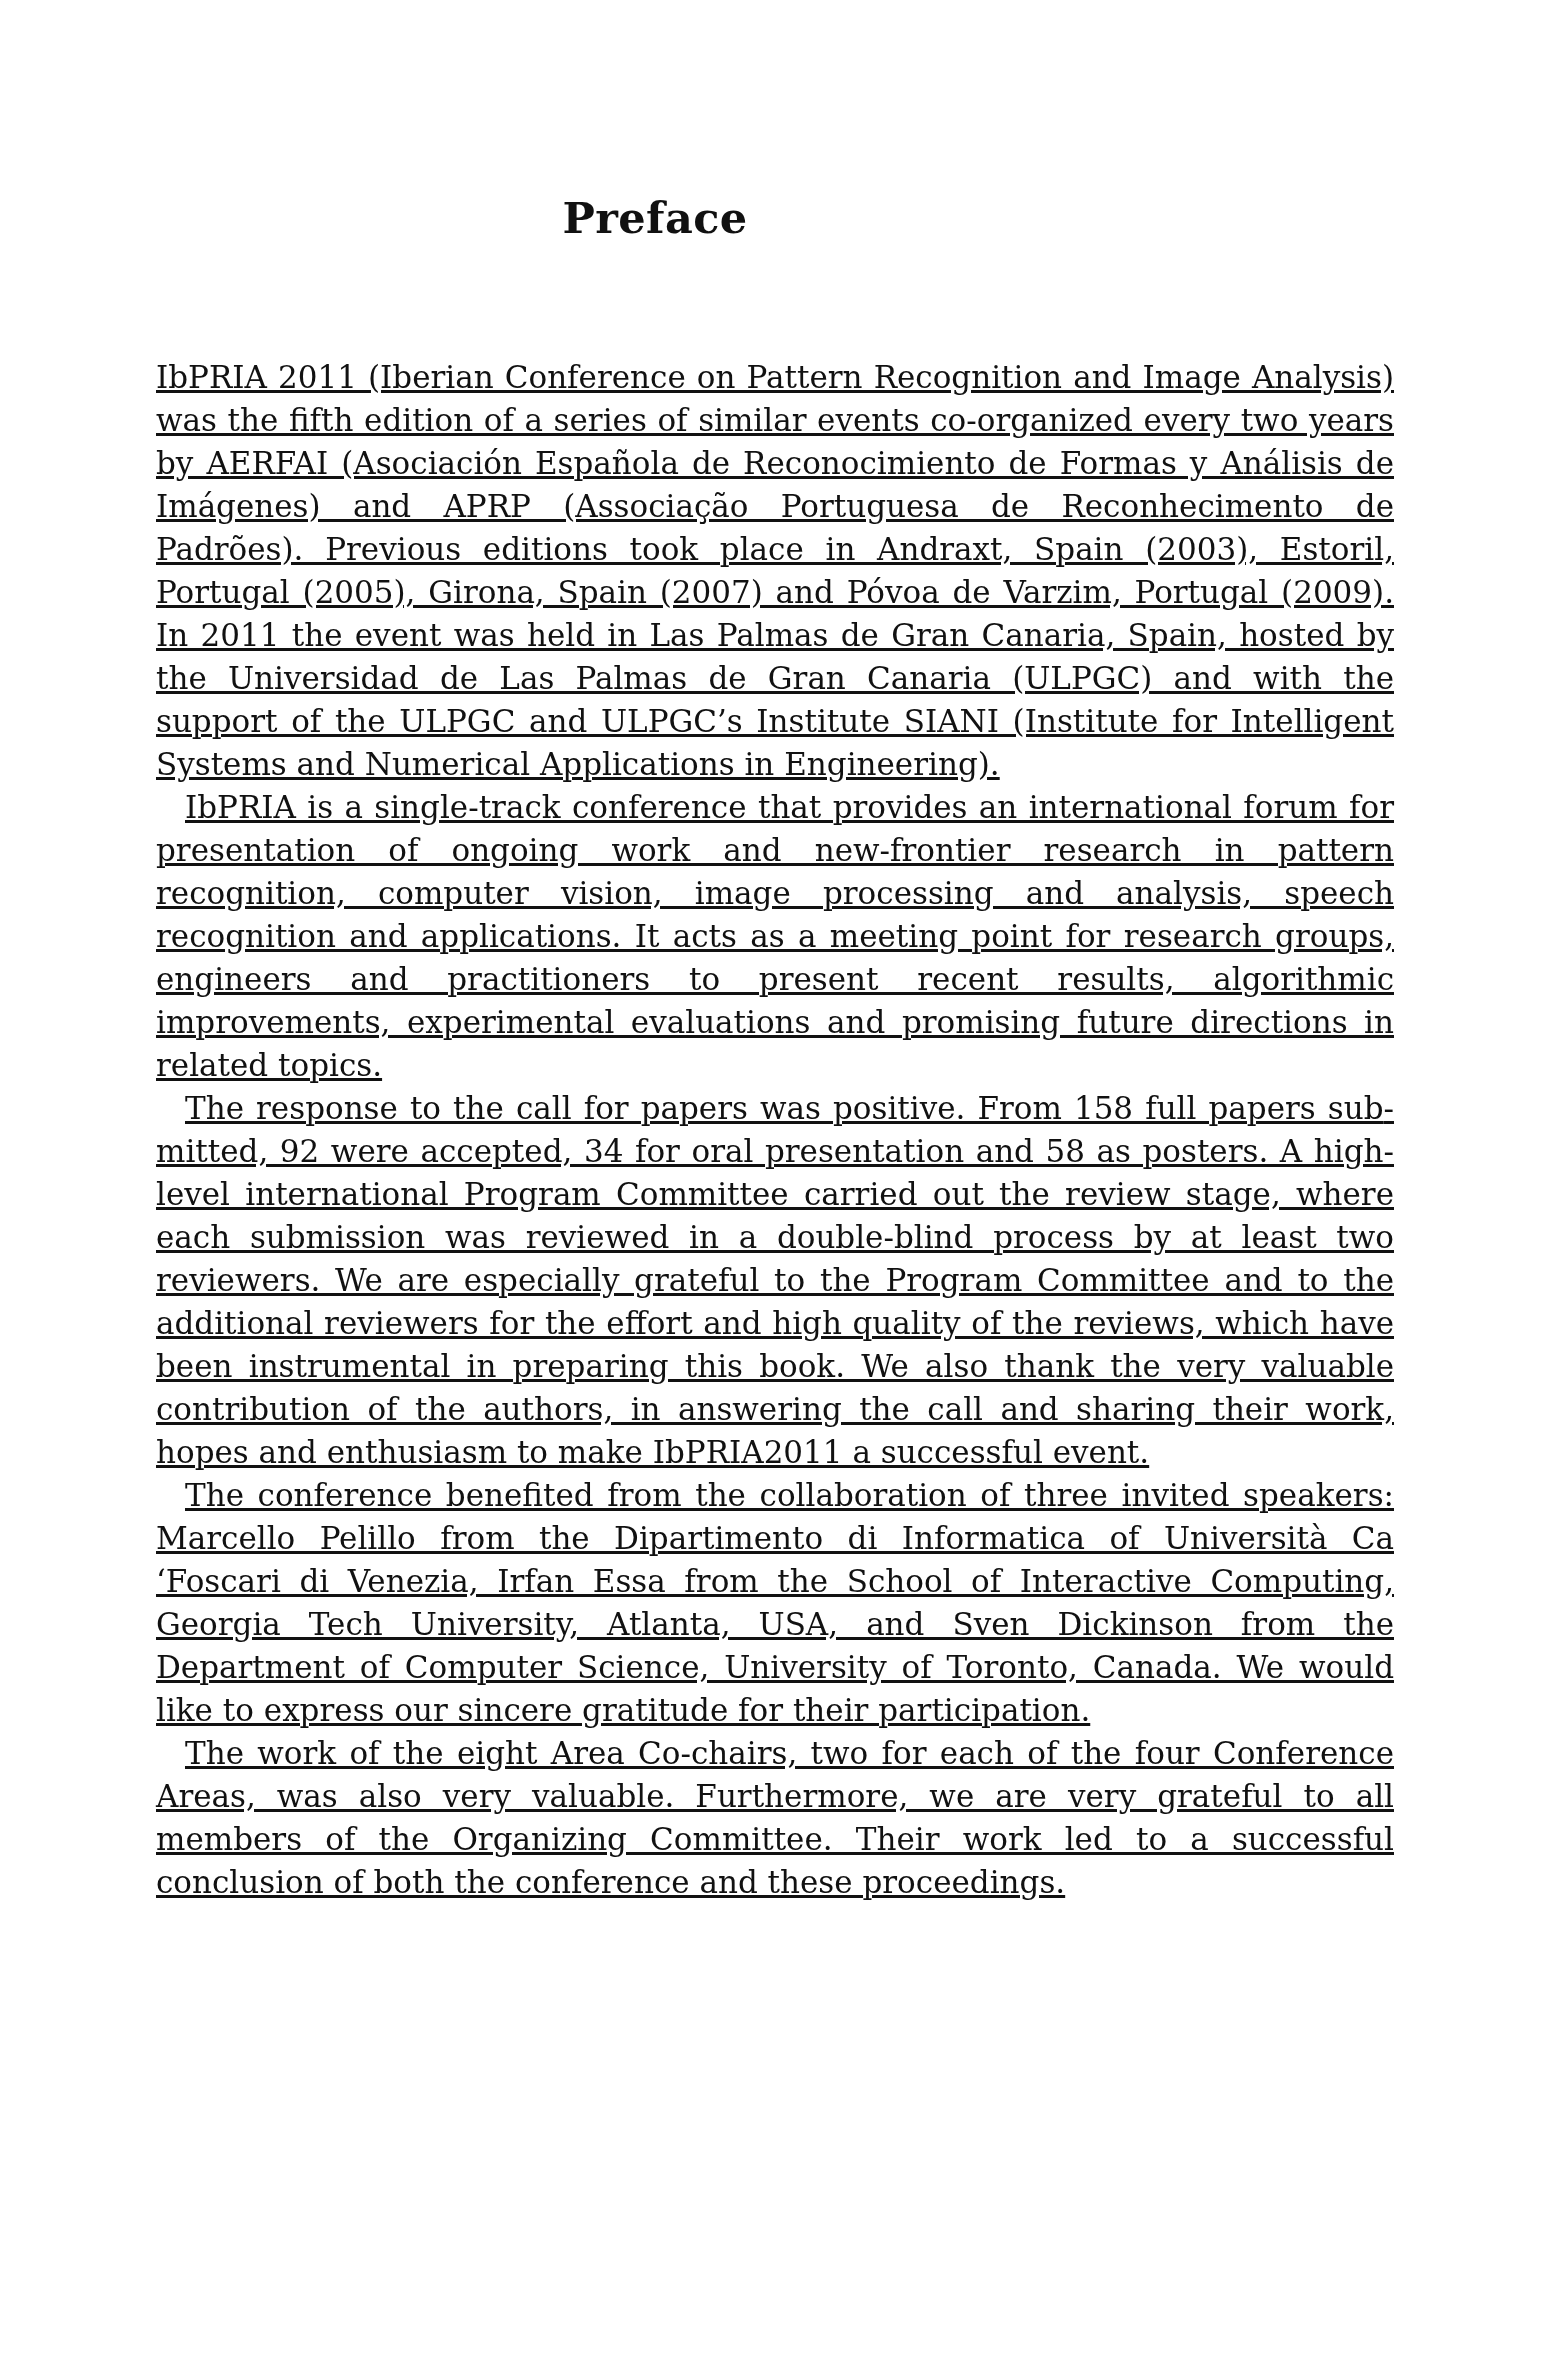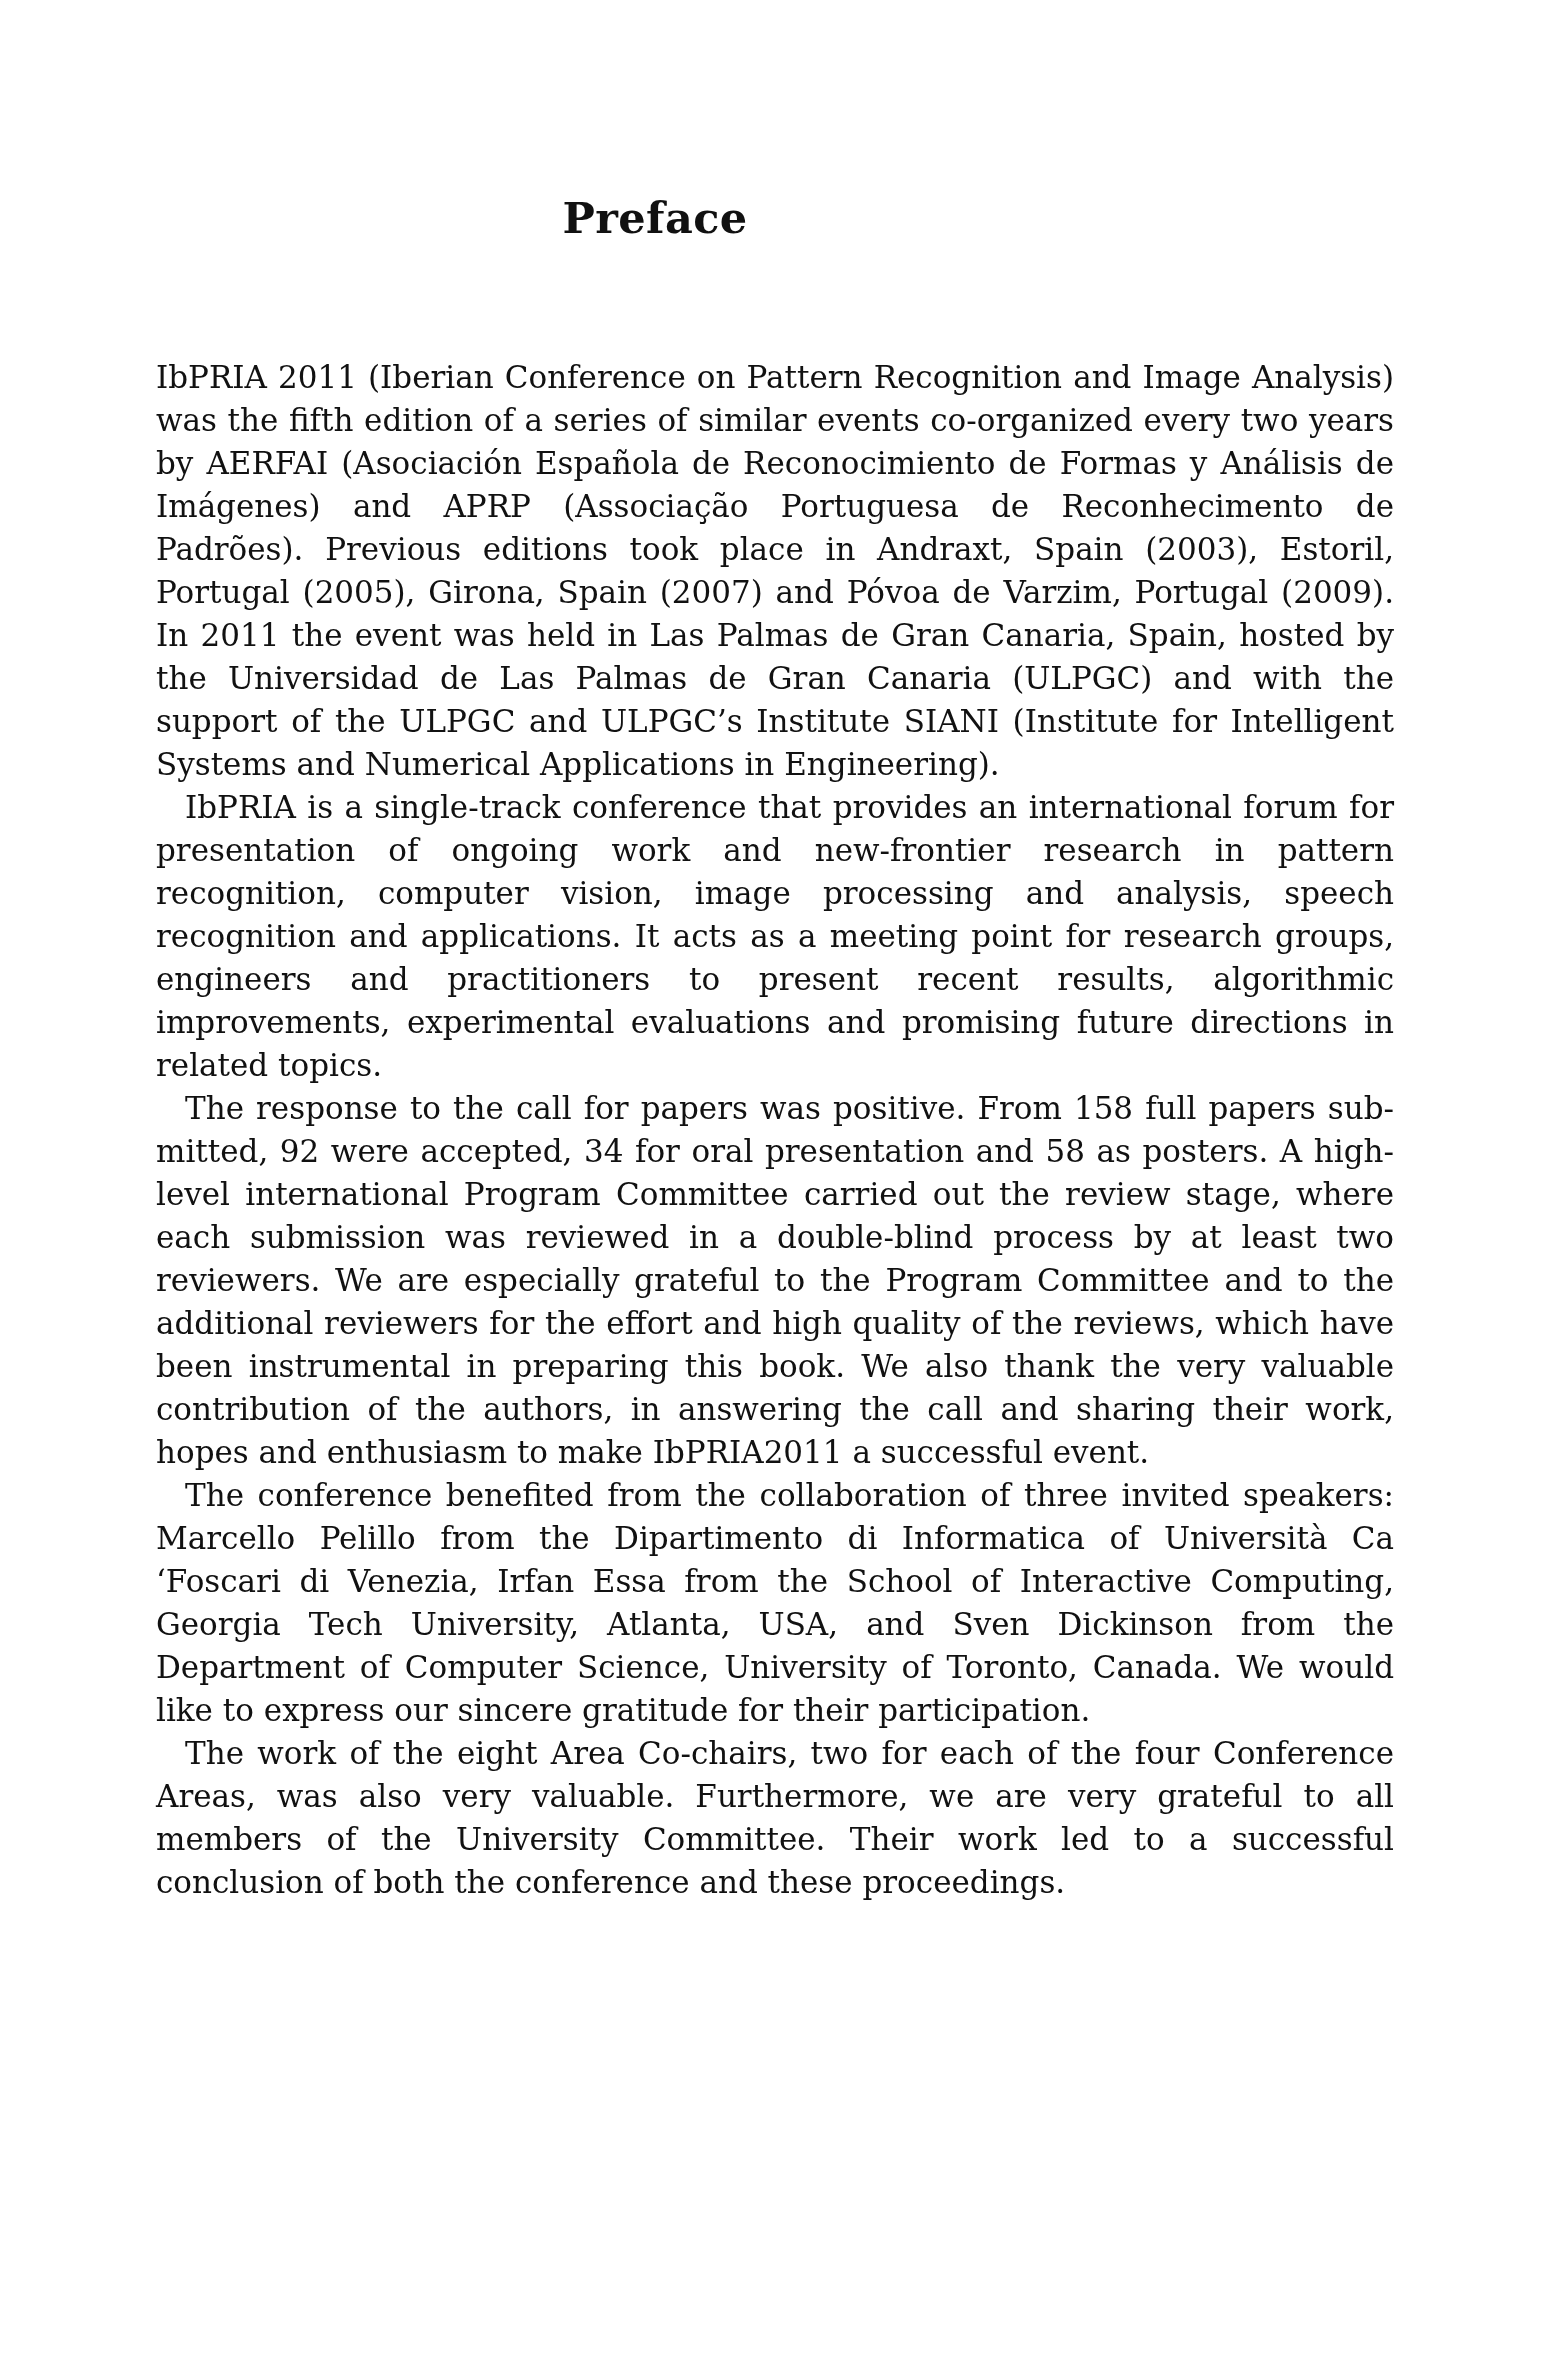--- a/index.html
+++ b/index.html
@@ -11,28 +11,28 @@
   .page-title {
     position: absolute; top: 164px; left: 0; width: 1310px;
     text-align: center; font-size: 43px; font-weight: bold;
     letter-spacing: 0.4px;
   }
   .body-text {
     position: absolute; top: 356px; left: 156px; width: 1238px;
     font-size: 31px; line-height: 43px;
     text-align: justify; hyphens: manual;
   }
-  .body-text p { margin: 0; }
+  .body-text p { margin: 0; text-decoration: underline; }
   .body-text p.indent { text-indent: 29px; }
 </style>
 </head>
 <body>
 
 <h1 class="page-title">Preface</h1>
 
 <div class="body-text">
   <p>IbPRIA 2011 (Iberian Conference on Pattern Recognition and Image Analysis) was the fifth edition of a series of similar events co-organized every two years by AERFAI (Asociación Española de Reconocimiento de Formas y Análisis de Imágenes) and APRP (Associação Portuguesa de Reconhecimento de Padrões). Previous editions took place in Andraxt, Spain (2003), Estoril, Portugal (2005), Girona, Spain (2007) and Póvoa de Varzim, Portugal (2009). In 2011 the event was held in Las Palmas de Gran Canaria, Spain, hosted by the Universidad de Las Palmas de Gran Canaria (ULPGC) and with the support of the ULPGC and ULPGC’s Institute SIANI (Institute for Intelligent Systems and Numerical Applications in Engineering).</p>
   <p class="indent">IbPRIA is a single-track conference that provides an international forum for presentation of ongoing work and new-frontier research in pattern recognition, computer vision, image processing and analysis, speech recognition and applica­tions. It acts as a meeting point for research groups, engineers and practitioners to present recent results, algorithmic improvements, experimental evaluations and promising future directions in related topics.</p>
   <p class="indent">The response to the call for papers was positive. From 158 full papers sub­mitted, 92 were accepted, 34 for oral presentation and 58 as posters. A high-level international Program Committee carried out the review stage, where each sub­mission was reviewed in a double-blind process by at least two reviewers. We are especially grateful to the Program Committee and to the additional reviewers for the effort and high quality of the reviews, which have been instrumental in preparing this book. We also thank the very valuable contribution of the au­thors, in answering the call and sharing their work, hopes and enthusiasm to make IbPRIA2011 a successful event.</p>
   <p class="indent">The conference benefited from the collaboration of three invited speakers: Marcello Pelillo from the Dipartimento di Informatica of Università Ca ‘Foscari di Venezia, Irfan Essa from the School of Interactive Computing, Georgia Tech University, Atlanta, USA, and Sven Dickinson from the Department of Computer Science, University of Toronto, Canada. We would like to express our sincere gratitude for their participation.</p>
-  <p class="indent">The work of the eight Area Co-chairs, two for each of the four Conference Areas, was also very valuable. Furthermore, we are very grateful to all members of the University Committee. Their work led to a successful conclusion of both the conference and these proceedings.</p>
+  <p class="indent">The work of the eight Area Co-chairs, two for each of the four Conference Areas, was also very valuable. Furthermore, we are very grateful to all members of the Organizing Committee. Their work led to a successful conclusion of both the conference and these proceedings.</p>
 </div>
 
 
 </body></html>

